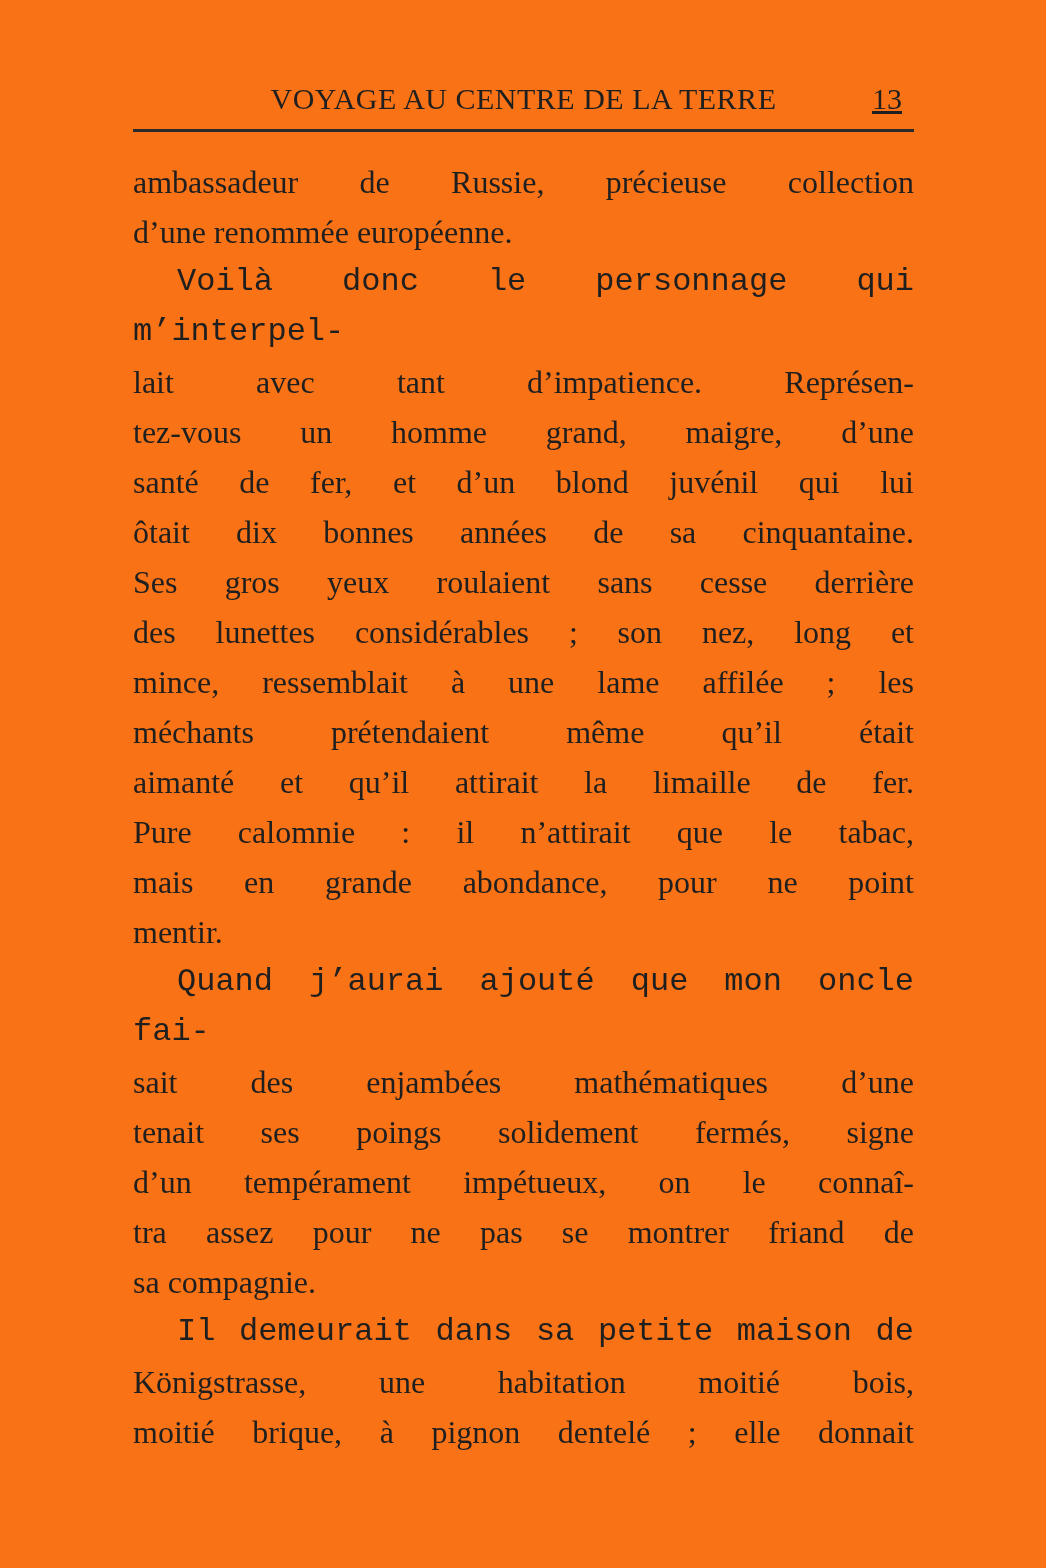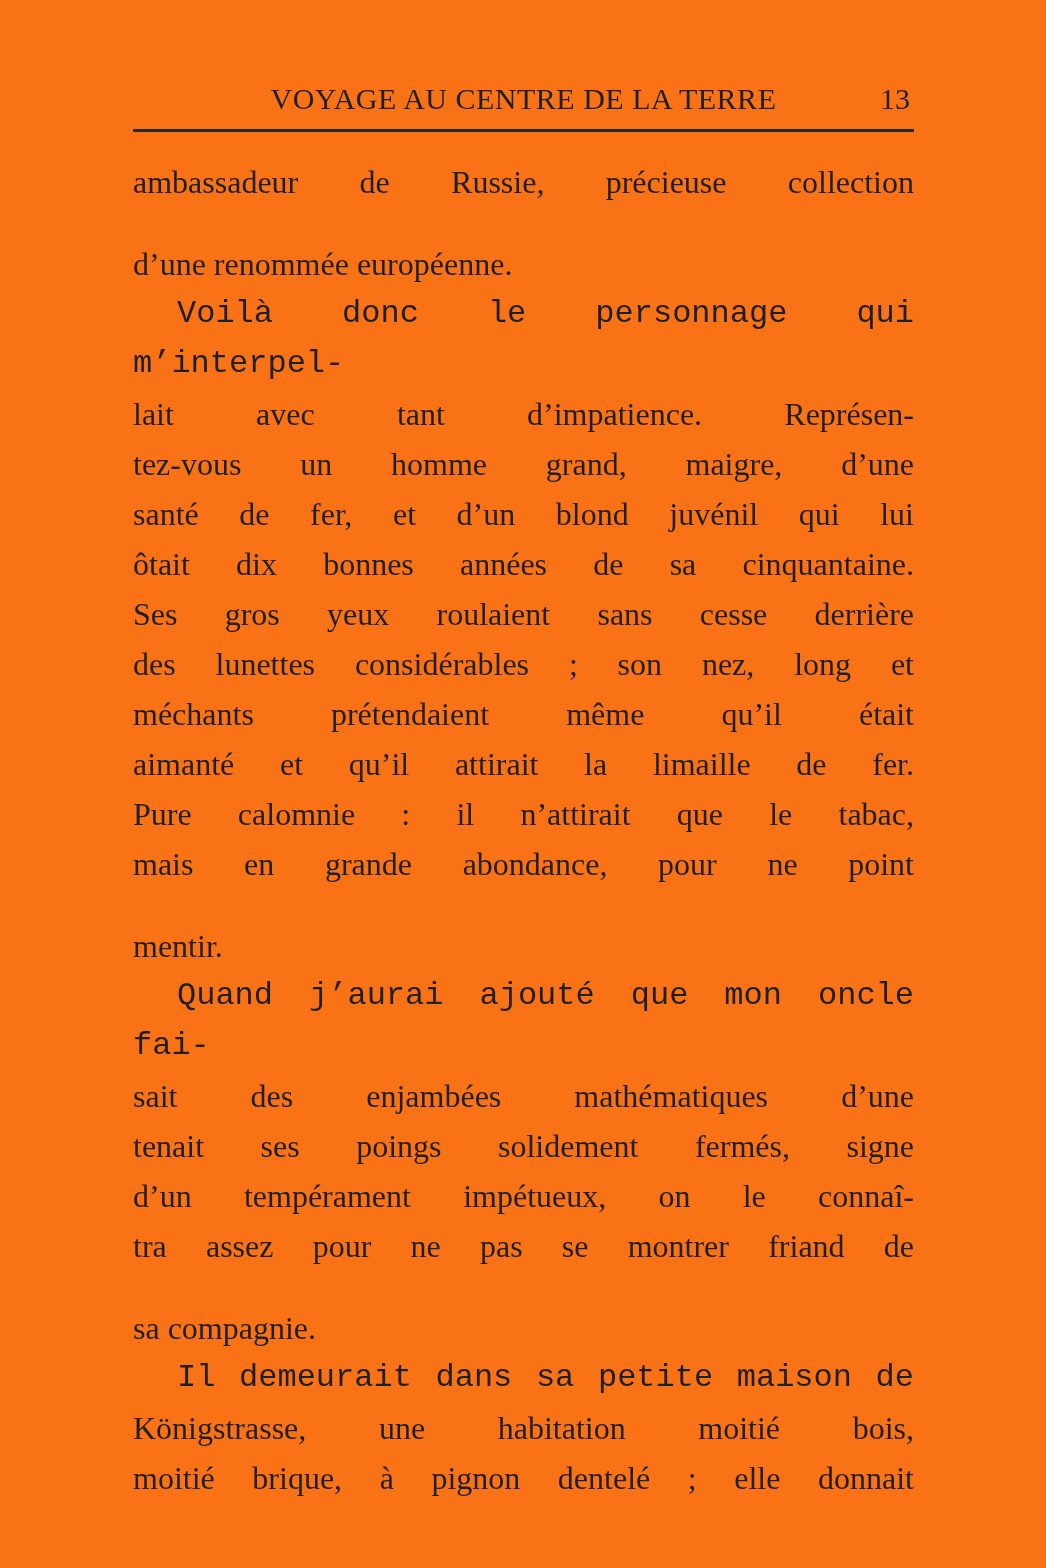--- a/index.html
+++ b/index.html
@@ -28,41 +28,41 @@
     font-size: 30px;
     line-height: 34px;
     letter-spacing: 0.5px;
     white-space: nowrap;
   }
   .head-title {
     display: inline-block;
   }
   .page-number {
     position: absolute;
-    right: 4px;
+    right: 12px;
     top: 0;
     letter-spacing: 0;
+    text-decoration: underline;
   }
   .rule {
     border: none;
     border-top: 3px solid #2a2a2a;
     margin: 13px 0 0 0;
   }
   .body-text {
     margin-top: 25px;
     font-size: 32px;
     line-height: 50px;
   }
   .line {
     text-align: justify;
     text-align-last: justify;
   }
   .line.last {
     text-align-last: left;
-    margin-top: 32px;
   }
   .line.indent {
     text-indent: 44px;
     font-family: Liberation Mono, monospace;
   }
 </style>
 </head>
 <body>
 
 <div class="page">
@@ -75,20 +75,21 @@
     <main class="body-text">
         <div class="line">ambassadeur de Russie, précieuse collection</div>
         <div class="line last">d’une renommée européenne.</div>
         <div class="line indent">Voilà donc le personnage qui m’interpel-</div>
         <div class="line">lait avec tant d’impatience. Représen-</div>
         <div class="line">tez-vous un homme grand, maigre, d’une</div>
         <div class="line">santé de fer, et d’un blond juvénil qui lui</div>
         <div class="line">ôtait dix bonnes années de sa cinquantaine.</div>
         <div class="line">Ses gros yeux roulaient sans cesse derrière</div>
         <div class="line">des lunettes considérables ; son nez, long et</div>
+        <div class="line">mince, ressemblait à une lame affilée ; les</div>
         <div class="line">méchants prétendaient même qu’il était</div>
         <div class="line">aimanté et qu’il attirait la limaille de fer.</div>
         <div class="line">Pure calomnie : il n’attirait que le tabac,</div>
         <div class="line">mais en grande abondance, pour ne point</div>
         <div class="line last">mentir.</div>
         <div class="line indent">Quand j’aurai ajouté que mon oncle fai-</div>
         <div class="line">sait des enjambées mathématiques d’une</div>
         <div class="line">tenait ses poings solidement fermés, signe</div>
         <div class="line">d’un tempérament impétueux, on le connaî-</div>
         <div class="line">tra assez pour ne pas se montrer friand de</div>

